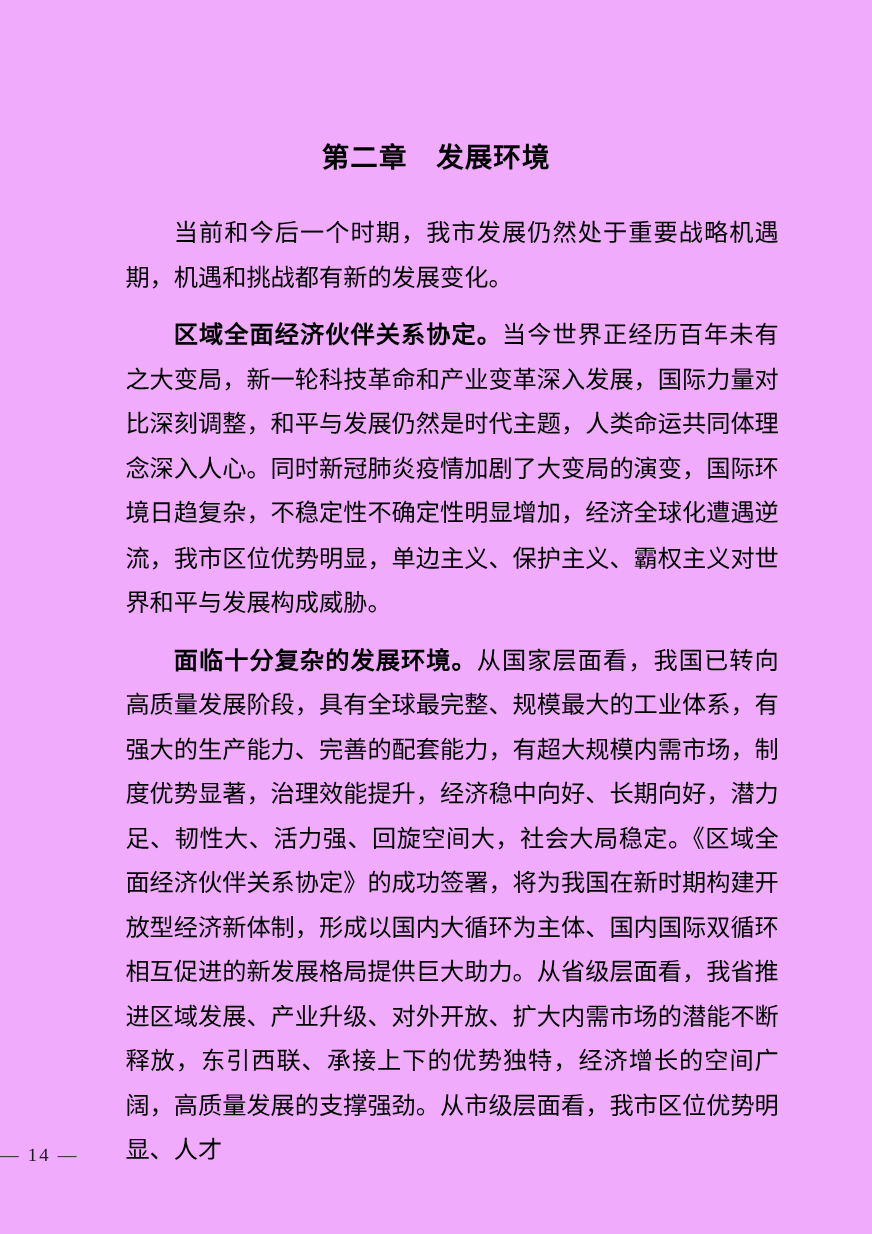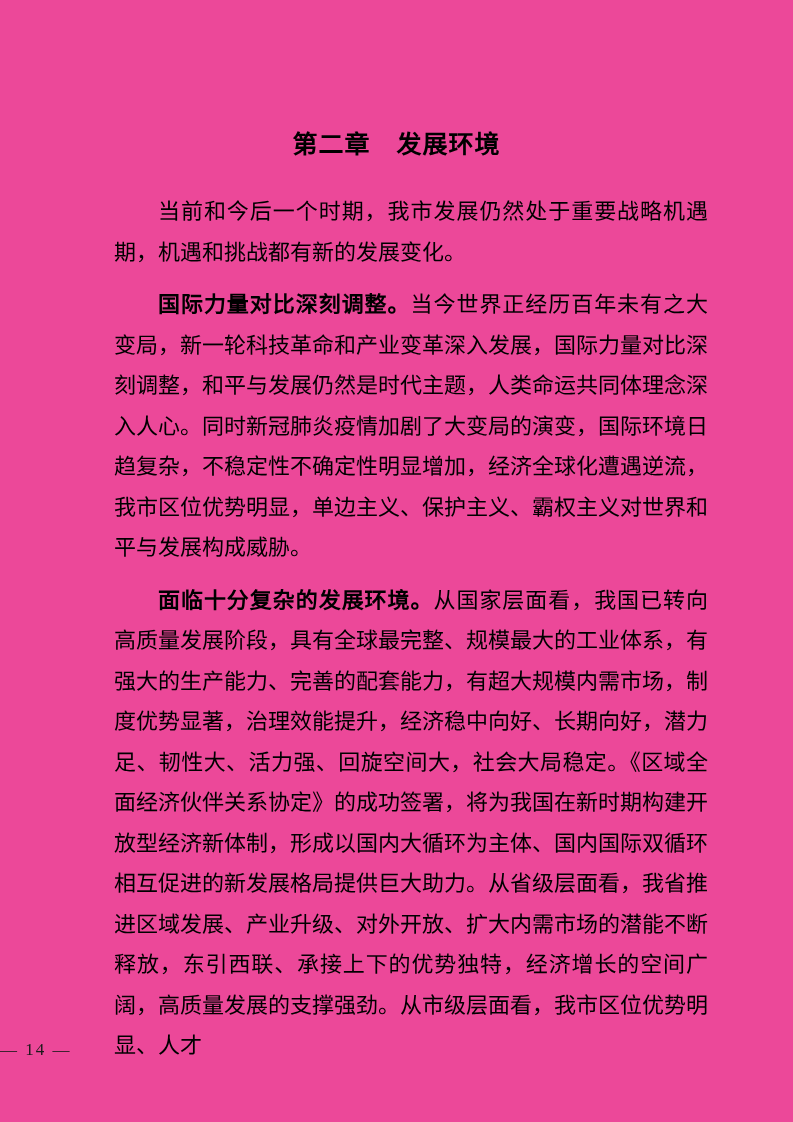--- a/index.html
+++ b/index.html
@@ -5,21 +5,21 @@
   html, body {
     margin: 0;
     padding: 0;
     background: #e9e9e9;
   }
   .page {
     position: relative;
     width: 793px;
     height: 1122px;
     margin: 0 auto;
-    background: #ec4899;
+    background: #f0abfc;
     overflow: hidden;
     font-family: "Liberation Sans", "DejaVu Sans", sans-serif;
     color: #000000;
   }
   .doc-title {
     margin: 0;
     padding-top: 128px;
     text-align: center;
     font-family: "Liberation Serif", "DejaVu Serif", serif;
     font-size: 25px;
@@ -60,21 +60,21 @@
 <body>
 
 <div class="page">
 
   <h1 class="doc-title">第二章　发展环境</h1>
 
   <div class="doc-body">
 
     <p><span class="lead"></span><span>当前和今后一个时期，我市发展仍然处于重要战略机遇期，机遇和挑战都有新的发展变化。</span></p>
 
-    <p><span class="lead">国际力量对比深刻调整。</span><span>当今世界正经历百年未有之大变局，新一轮科技革命和产业变革深入发展，国际力量对比深刻调整，和平与发展仍然是时代主题，人类命运共同体理念深入人心。同时新冠肺炎疫情加剧了大变局的演变，国际环境日趋复杂，不稳定性不确定性明显增加，经济全球化遭遇逆流，我市区位优势明显，单边主义、保护主义、霸权主义对世界和平与发展构成威胁。</span></p>
+    <p><span class="lead">区域全面经济伙伴关系协定。</span><span>当今世界正经历百年未有之大变局，新一轮科技革命和产业变革深入发展，国际力量对比深刻调整，和平与发展仍然是时代主题，人类命运共同体理念深入人心。同时新冠肺炎疫情加剧了大变局的演变，国际环境日趋复杂，不稳定性不确定性明显增加，经济全球化遭遇逆流，我市区位优势明显，单边主义、保护主义、霸权主义对世界和平与发展构成威胁。</span></p>
 
     <p><span class="lead">面临十分复杂的发展环境。</span><span>从国家层面看，我国已转向高质量发展阶段，具有全球最完整、规模最大的工业体系，有强大的生产能力、完善的配套能力，有超大规模内需市场，制度优势显著，治理效能提升，经济稳中向好、长期向好，潜力足、韧性大、活力强、回旋空间大，社会大局稳定。《区域全面经济伙伴关系协定》的成功签署，将为我国在新时期构建开放型经济新体制，形成以国内大循环为主体、国内国际双循环相互促进的新发展格局提供巨大助力。从省级层面看，我省推进区域发展、产业升级、对外开放、扩大内需市场的潜能不断释放，东引西联、承接上下的优势独特，经济增长的空间广阔，高质量发展的支撑强劲。从市级层面看，我市区位优势明显、人才</span></p>
 
   </div>
 
   <div class="page-footer">— 14 —</div>
 
 </div>
 
 </body></html>

